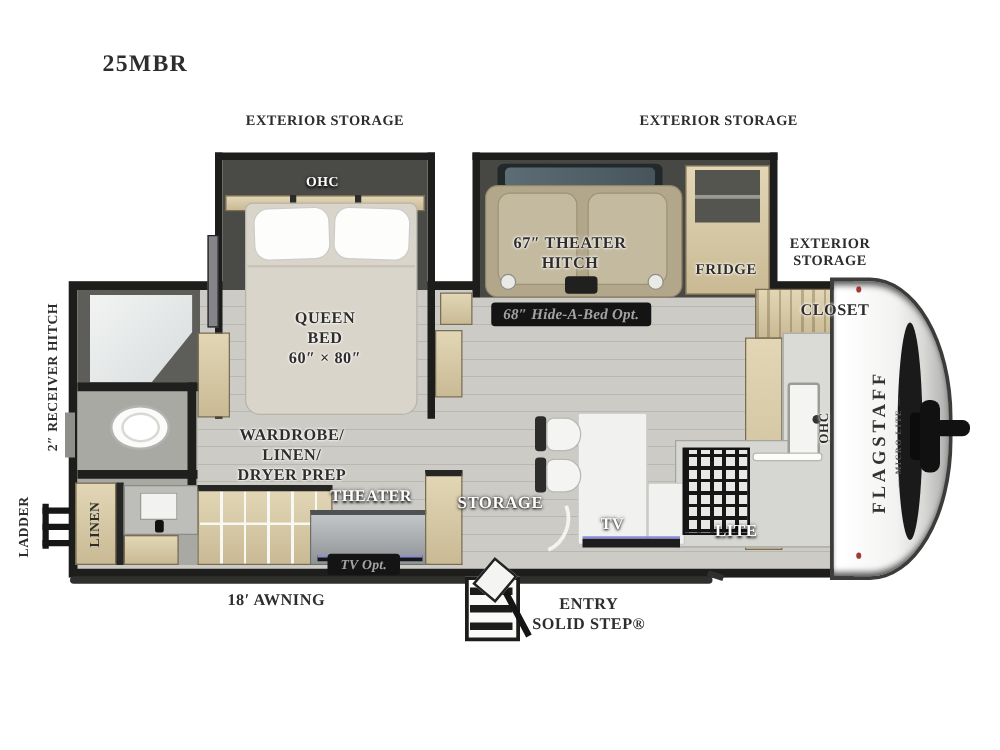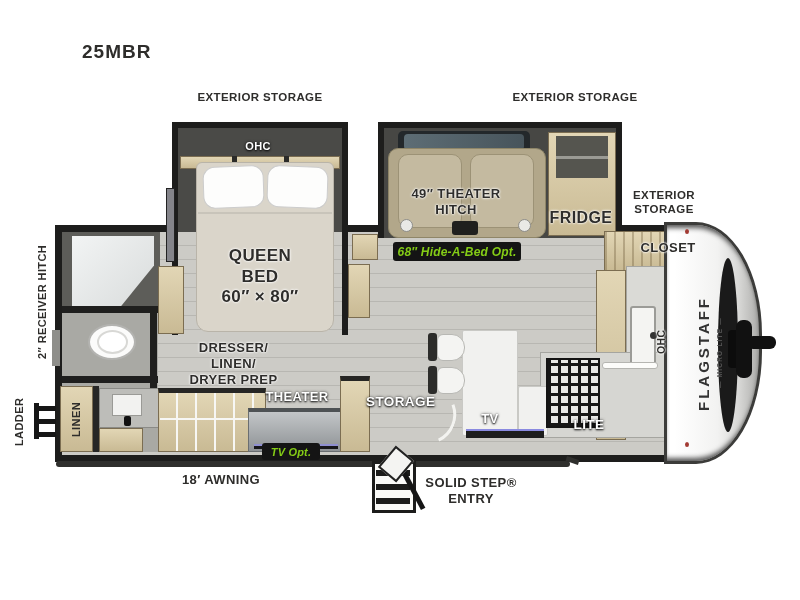--- a/index.html
+++ b/index.html
@@ -1,25 +1,25 @@
 <!DOCTYPE html>
 <html><head>
 <meta charset="utf-8">
 <style>
   html,body{margin:0;padding:0;background:#fff;}
   #canvas{position:relative;width:780px;height:600px;background:#ffffff;overflow:hidden;
-          font-family:Liberation Sans, sans-serif;}
+          font-family:Liberation Serif, serif;}
   .abs{position:absolute;box-sizing:border-box;}
   .wall{position:absolute;background:#1f1f1e;box-sizing:border-box;}
   .wood{position:absolute;box-sizing:border-box;background:linear-gradient(180deg,#e2d6b5,#c9ba94);border:1px solid #7b6d51;}
   .lbl{position:absolute;font-weight:bold;color:#2e2d2b;text-align:center;line-height:1.22;
        letter-spacing:.4px;text-shadow:0 0 3px #fff,0 0 2px #fff,0 0 1px #fff;z-index:40;}
   .lblw{position:absolute;font-weight:bold;color:#fff;text-align:center;line-height:1.15;
         letter-spacing:.4px;text-shadow:0 1px 2px rgba(0,0,0,.9),0 0 3px rgba(0,0,0,.7);z-index:40;}
-  .badge{position:absolute;background:#141414;color:#84cc16;font-style:italic;font-weight:bold;
+  .badge{position:absolute;background:#141414;color:#a3a3a3;font-style:italic;font-weight:bold;
          border-radius:3px;display:flex;align-items:center;justify-content:center;z-index:41;
          text-shadow:none;letter-spacing:.2px;}
   .vtext{writing-mode:vertical-rl;transform:rotate(180deg);display:flex;align-items:center;justify-content:center;}
   .slide{position:absolute;border:6px solid #1d1d1c;border-bottom:none;box-sizing:border-box;z-index:10;}
   .floor{background-color:#c8c7c2;
          background-image:repeating-linear-gradient(180deg,#cccbc6 0 13px,#b8b7b2 13px 14px);}
 </style>
 </head>
 <body>
 
@@ -141,64 +141,64 @@
   </div>
 
   <div class="lbl" style="left:82px;top:40px;font-size:19px;letter-spacing:1px;text-align:left;text-shadow:none;">25MBR</div>
 
   <div class="lbl" style="left:195px;top:90px;width:130px;font-size:11.5px;">EXTERIOR STORAGE</div>
   <div class="lbl" style="left:510px;top:90px;width:130px;font-size:11.5px;">EXTERIOR STORAGE</div>
   <div class="lbl" style="left:614px;top:188px;width:100px;font-size:11.5px;">EXTERIOR STORAGE</div>
 
   <div class="lblw" style="left:235px;top:140px;width:46px;font-size:11px;">OHC</div>
 
-  <div class="lbl" style="left:205px;top:246px;width:110px;font-size:17px;">
+  <div class="lbl" style="left:205px;top:246px;width:110px;font-size:13px;">
     <span style="display:block;">QUEEN</span>
     <span style="display:block;">BED</span>
     <span style="display:block;">60″ × 80″</span>
   </div>
 
   <div class="lbl" style="left:400px;top:186px;width:112px;font-size:13px;">
-    <span style="display:block;">49″ THEATER</span>
+    <span style="display:block;">67″ THEATER</span>
     <span style="display:block;">HITCH</span>
   </div>
 
-  <div class="lbl" style="left:546px;top:208px;width:70px;font-size:16px;">FRIDGE</div>
+  <div class="lbl" style="left:546px;top:208px;width:70px;font-size:12px;">FRIDGE</div>
 
   <div class="badge" style="left:393px;top:242px;width:128px;height:19px;font-size:12px;">68″ Hide-A-Bed Opt.</div>
 
   <div class="lbl" style="left:628px;top:240px;width:80px;font-size:13px;">CLOSET</div>
 
   <div class="lbl vtext" style="left:653px;top:318px;width:16px;height:48px;font-size:10.5px;">OHC</div>
 
   <div class="lblw" style="left:556px;top:417px;width:66px;font-size:13.5px;">LITE</div>
 
   <div class="lblw" style="left:472px;top:412px;width:36px;font-size:13px;">TV</div>
 
   <div class="lbl" style="left:176px;top:340px;width:115px;font-size:13px;">
-    <span style="display:block;">DRESSER/</span>
+    <span style="display:block;">WARDROBE/</span>
     <span style="display:block;">LINEN/</span>
     <span style="display:block;">DRYER PREP</span>
   </div>
 
   <div class="lblw" style="left:252px;top:390px;width:90px;font-size:13px;">THEATER</div>
 
   <div class="badge" style="left:262px;top:443px;width:58px;height:17px;font-size:11px;">TV Opt.</div>
 
   <div class="lblw" style="left:366px;top:394px;width:66px;font-size:13.5px;">STORAGE</div>
 
   <div class="lbl vtext" style="left:64px;top:396px;width:26px;height:48px;font-size:11px;text-shadow:none;">LINEN</div>
 
   <div class="lbl vtext" style="left:34px;top:226px;width:18px;height:152px;font-size:11px;text-shadow:none;">2″ RECEIVER HITCH</div>
 
   <div class="lbl vtext" style="left:12px;top:390px;width:16px;height:64px;font-size:11px;text-shadow:none;">LADDER</div>
 
   <div class="lbl" style="left:166px;top:472px;width:110px;font-size:13px;text-shadow:none;">18′ AWNING</div>
 
   <div class="lbl" style="left:406px;top:475px;width:130px;font-size:13px;text-shadow:none;">
+    <span style="display:block;">ENTRY</span>
     <span style="display:block;">SOLID STEP®</span>
-    <span style="display:block;">ENTRY</span>
   </div>
 
   <div class="lbl vtext" style="left:692px;top:258px;width:24px;height:190px;font-size:15px;letter-spacing:3px;color:#333;text-shadow:none;z-index:42;">FLAGSTAFF</div>
   <div class="lbl vtext" style="left:714px;top:300px;width:12px;height:106px;font-size:6.5px;letter-spacing:1.2px;color:#555;text-shadow:none;z-index:42;">— MICRO LITE —</div>
 
 </div>
 
 </body></html>

